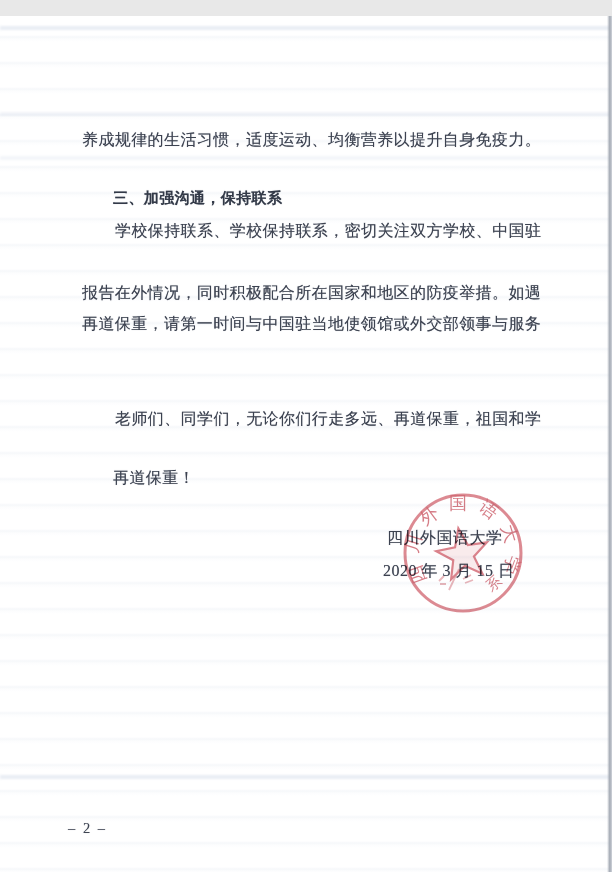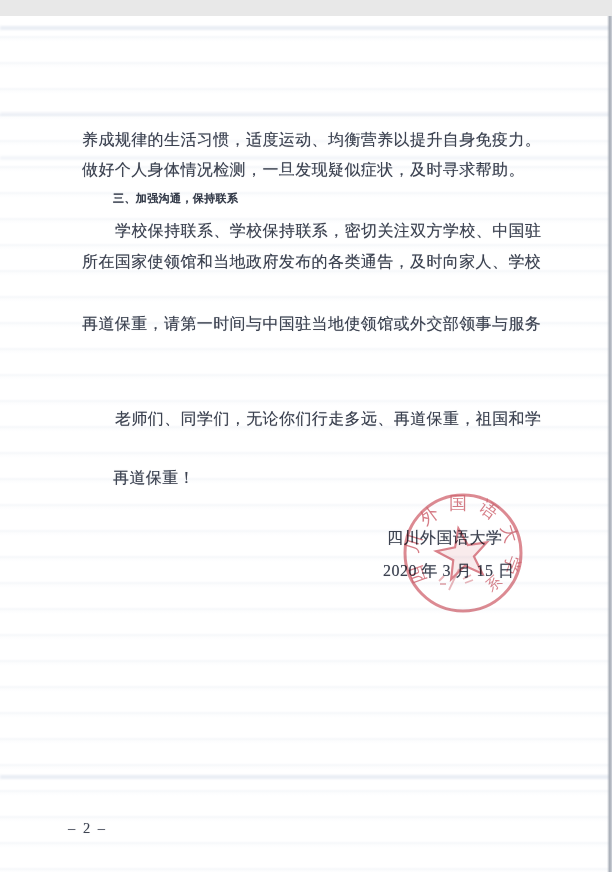--- a/index.html
+++ b/index.html
@@ -53,21 +53,21 @@
     position: absolute;
     font-size: 16px;
     line-height: 21px;
     letter-spacing: 0.4px;
     white-space: nowrap;
     color: #3c4250;
     text-shadow: 0 0 0.7px rgba(74, 82, 100, 0.55);
   }
   .line.bold {
     font-weight: bold;
-    font-size: 11px;
+    font-size: 15px;
     color: #333a48;
     font-family: Liberation Serif, serif;
   }
   .line.spread { letter-spacing: 4.6px; }
 
   .signature {
     position: absolute;
     font-size: 16px;
     white-space: nowrap;
     color: #3c4250;
@@ -103,24 +103,23 @@
 
 <div class="page">
 
   <div class="scan-streaks"></div>
   <div class="scan-band" style="top:10px"></div>
   <div class="scan-band" style="top:96px; opacity:.6"></div>
   <div class="scan-band" style="top:140px; opacity:.5"></div>
   <div class="scan-band" style="top:759px"></div>
 
   <div class="line" style="top:113px; left:82px">养成规律的生活习惯，适度运动、均衡营养以提升自身免疫力。</div>
-  <div class="line" style="top:143px; left:82px">做好个人身体情况检测，一旦发现疑似症状，及时寻求帮助。</div>
   <div class="line bold" style="top:172px; left:113px">三、加强沟通，保持联系</div>
   <div class="line" style="top:204px; left:115px">学校保持联系、学校保持联系，密切关注双方学校、中国驻</div>
-  <div class="line" style="top:235px; left:82px">所在国家使领馆和当地政府发布的各类通告，及时向家人、学校</div>
+  <div class="line" style="top:266px; left:82px">报告在外情况，同时积极配合所在国家和地区的防疫举措。如遇</div>
   <div class="line" style="top:297px; left:82px">再道保重，请第一时间与中国驻当地使领馆或外交部领事与服务</div>
   <div class="line" style="top:392px; left:115px">老师们、同学们，无论你们行走多远、再道保重，祖国和学</div>
   <div class="line" style="top:451px; left:113px">再道保重！</div>
 
   <div class="signature" style="top:512px; left:387px">四川外国语大学</div>
   <div class="signature" style="top:545px; left:383px">2020 年 3 月 15 日</div>
 
   <svg class="seal" viewBox="0 0 126 126">
     <circle cx="63" cy="62" r="58" fill="none" stroke="#d0606c" stroke-width="3" opacity="0.8"></circle>
     <path id="sealArc" d="M 24.9 84 A 44 44 0 1 1 101.1 84" fill="none"></path>

